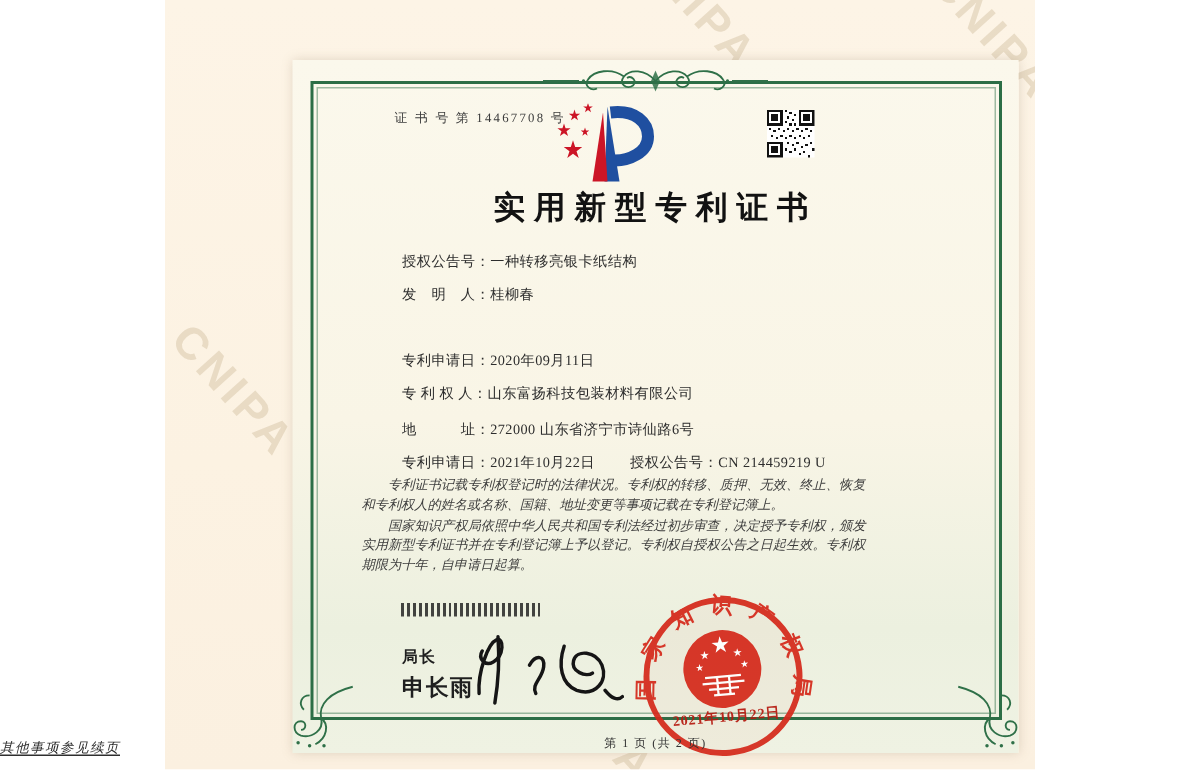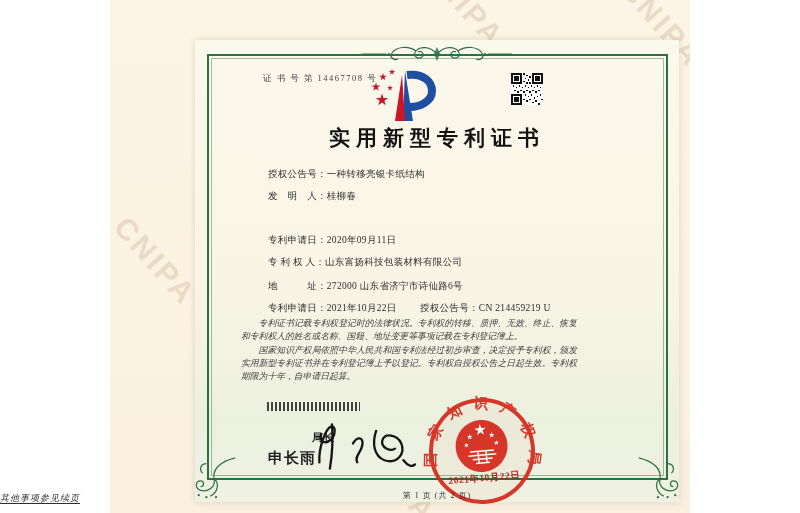--- a/index.html
+++ b/index.html
@@ -46,21 +46,21 @@
   .paras{
     position:absolute;left:46px;top:277px;width:336px;
     font-size:8.8px;line-height:13.3px;text-align:justify;color:#3d3d3d;font-style:italic;
   }
   .paras p{margin:0;text-indent:2em;}
   .barcode{
     position:absolute;left:72px;top:362px;width:93px;height:9px;
     background:repeating-linear-gradient(90deg,#1d1d1d 0 2px,transparent 2px 4px);
     opacity:.82;
   }
-  .director-title{position:absolute;left:73px;top:391px;font-size:10.5px;font-weight:bold;color:#1f1f1f;letter-spacing:1px;margin-left:44px;}
+  .director-title{position:absolute;left:73px;top:391px;font-size:10.5px;font-weight:bold;color:#1f1f1f;letter-spacing:1px;}
   .director-name{position:absolute;left:73px;top:409px;font-size:15px;font-weight:bold;color:#1f1f1f;letter-spacing:1px;}
   .signature{position:absolute;left:116px;top:376px;}
   .seal{position:absolute;left:225px;top:349px;transform:rotate(-5deg);opacity:.93;}
   .page-info{position:absolute;left:0;top:450px;width:100%;text-align:center;font-size:8px;letter-spacing:1px;color:#333;}
   .footer-note{
     position:absolute;left:0;top:492px;width:780px;
     font-size:9px;font-style:italic;color:#2e2e2e;letter-spacing:1px;
   }
   .footer-note span{text-decoration:underline;text-underline-offset:2px;}
 </style>

